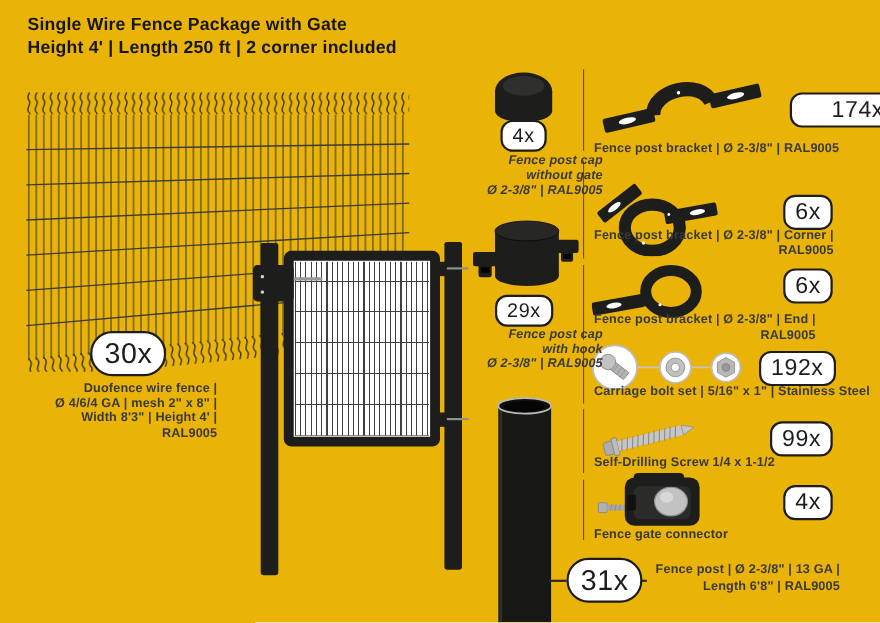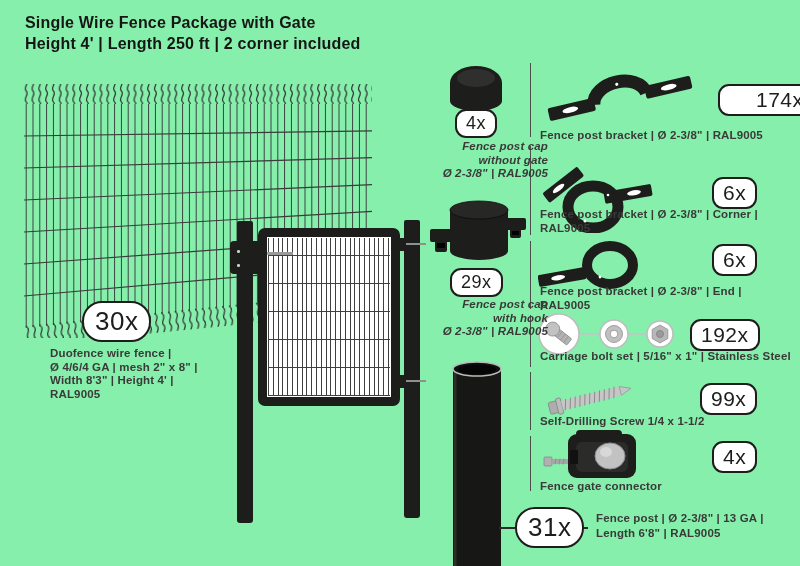--- a/index.html
+++ b/index.html
@@ -1,26 +1,26 @@
 <!DOCTYPE html>
 <html><head>
 <meta charset="utf-8">
 <style>
   html,body{margin:0;padding:0;background:#fff;}
-  #stage{position:relative;width:800px;height:566px;background:#86efac;overflow:hidden;
+  #stage{position:relative;width:800px;height:566px;background:#eab308;overflow:hidden;
          font-family:"Liberation Sans", sans-serif;}
   .abs{position:absolute;}
   .title-line{position:absolute;left:25px;color:#161615;font-size:16px;font-weight:600;letter-spacing:0.2px;white-space:nowrap;}
   .badge{position:absolute;background:#fff;border:2px solid #1d1d1b;border-radius:11px;color:#1d1d1b;
          font-weight:500;text-align:center;padding:2px 9px;letter-spacing:0.5px;white-space:nowrap;z-index:5;}
   .b-xl{font-size:26px;border-width:2.5px;border-radius:20px;padding:3px 11px;}
   .b-lg{font-size:18px;}
   .b-md{font-size:21px;}
   .desc{position:absolute;color:#3a3a38;font-size:11.5px;font-weight:600;line-height:14px;
-        letter-spacing:0.15px;white-space:nowrap;z-index:4;}
+        letter-spacing:0.15px;white-space:nowrap;z-index:4;text-align:right;}
   .desc.center{text-align:right;font-style:italic;}
   .vseg{position:absolute;width:0;border-left:1.5px solid #4c4c4c;}
   .post{position:absolute;background:#1d1d1b;border-radius:2px 2px 3px 3px;z-index:2;}
   .frame{position:absolute;left:258px;top:228px;width:142px;height:178px;border:9px solid #1d1d1b;
          border-radius:7px;background:#fff;box-sizing:border-box;z-index:2;}
   .gate-mesh{position:absolute;left:1px;top:1px;right:1px;bottom:1px;
      background:
        repeating-linear-gradient(90deg,#3f3f3f 0 1px,transparent 1px 4.8px),
        repeating-linear-gradient(0deg,#3f3f3f 0 1px,transparent 1px 28px);}
   .lock{position:absolute;left:230px;top:241px;width:37px;height:33px;background:#1d1d1b;border-radius:4px;z-index:3;}

